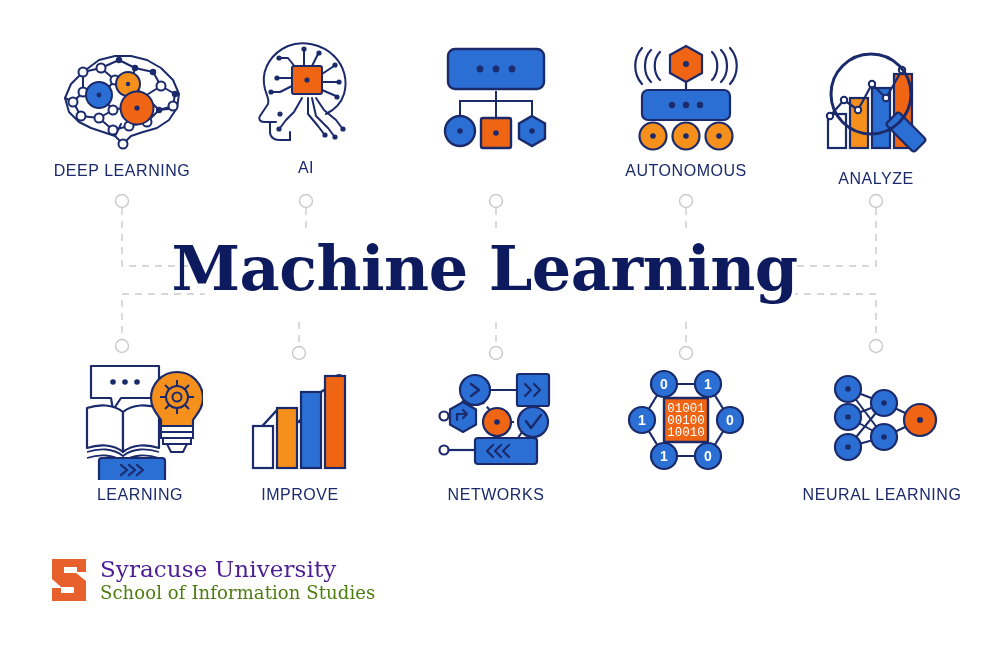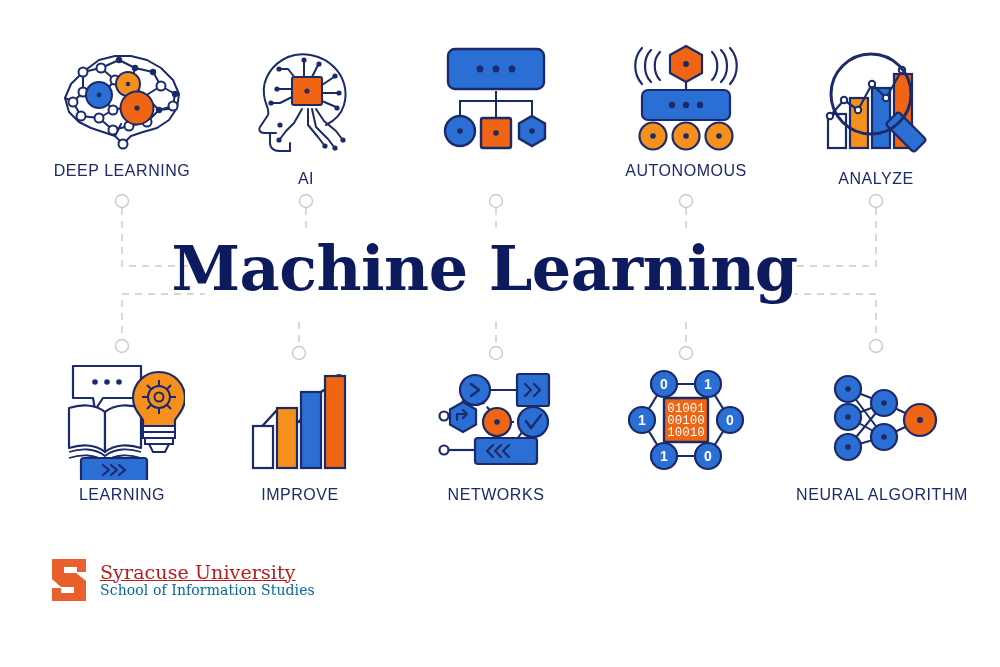--- a/index.html
+++ b/index.html
@@ -77,30 +77,29 @@
     margin-right: 10px;
     flex: none;
   }
   #logo .logo-text {
     display: flex;
     flex-direction: column;
     justify-content: center;
   }
   #logo .logo-line1 {
     font-family: "DejaVu Serif", "Liberation Serif", serif;
-    font-size: 19px;
-    color: #b91c1c;
+    font-size: 23px;
+    color: #4c1d95;
     line-height: 1.12;
     letter-spacing: 0.1px;
-    text-decoration: underline;
   }
   #logo .logo-line2 {
     font-family: "DejaVu Serif", "Liberation Serif", serif;
-    font-size: 14px;
-    color: #0369a1;
+    font-size: 18px;
+    color: #4d7c0f;
     line-height: 1.12;
     letter-spacing: 0.1px;
   }
 </style>
 </head>
 <body>
 
 <div id="canvas">
 
   <svg class="connector-layer" viewBox="0 0 1000 667" xmlns="http://www.w3.org/2000/svg">
@@ -188,21 +187,21 @@
         <circle cx="71" cy="44" r="2.2" fill="#1b2a6b"></circle>
         <circle cx="42" cy="55" r="13" fill="#2b6fd4" stroke="#1b2a6b" stroke-width="2"></circle>
         <circle cx="42" cy="55" r="2.4" fill="#1b2a6b"></circle>
         <circle cx="80" cy="68" r="16.5" fill="#ef6513" stroke="#1b2a6b" stroke-width="2"></circle>
         <circle cx="80" cy="68" r="2.6" fill="#1b2a6b"></circle>
       </svg>
     </div>
     <div class="cell-label">DEEP LEARNING</div>
   </div>
 
-  <div class="cell" style="left:216px; top:44px;">
+  <div class="cell" style="left:216px; top:33px;">
     <div class="icon-box">
       <svg width="120" height="115" viewBox="0 0 120 115">
         <g fill="none" stroke="#1b2a6b" stroke-width="2" stroke-linejoin="round" stroke-linecap="round">
 
           <path d="M88 20 C76 8 56 4 42 10 C26 17 16 32 18 48
                    C19 58 24 62 22 68 L14 80 C12 83 14 86 18 86 L24 86
                    L24 96 C24 101 28 104 33 104 L44 104"></path>
           <path d="M24 86 L30 86"></path>
 
           <path d="M44 104 L44 96"></path>
@@ -328,21 +327,21 @@
 
         <rect x="83" y="64" width="18" height="40" rx="3" transform="rotate(-45 92 84)" fill="#2b6fd4" stroke="#1b2a6b" stroke-width="2.2"></rect>
 
         <circle cx="57" cy="46" r="40" fill="none" stroke="#1b2a6b" stroke-width="3"></circle>
         <circle cx="57" cy="46" r="35" fill="none" stroke="#ffffff" stroke-width="3" opacity="0"></circle>
       </svg>
     </div>
     <div class="cell-label">ANALYZE</div>
   </div>
 
-  <div class="cell" style="left:32px; top:360px;">
+  <div class="cell" style="left:50px; top:360px;">
     <div class="icon-box">
       <svg width="126" height="120" viewBox="0 0 126 120">
 
         <path d="M14 6 L82 6 L82 38 L44 38 L36 50 L34 38 L14 38 Z" fill="#ffffff" stroke="#1b2a6b" stroke-width="2.2" stroke-linejoin="round"></path>
         <g fill="#1b2a6b">
           <circle cx="36" cy="22" r="2.8"></circle>
           <circle cx="48" cy="22" r="2.8"></circle>
           <circle cx="60" cy="22" r="2.8"></circle>
         </g>
 
@@ -510,21 +509,21 @@
           <circle cx="26" cy="24" r="2.8"></circle>
           <circle cx="26" cy="52" r="2.8"></circle>
           <circle cx="26" cy="82" r="2.8"></circle>
           <circle cx="62" cy="38" r="2.8"></circle>
           <circle cx="62" cy="72" r="2.8"></circle>
         </g>
         <circle cx="98" cy="55" r="16" fill="#ef6513" stroke="#1b2a6b" stroke-width="2.2"></circle>
         <circle cx="98" cy="55" r="3" fill="#1b2a6b"></circle>
       </svg>
     </div>
-    <div class="cell-label">NEURAL ALGORITHM</div>
+    <div class="cell-label">NEURAL LEARNING</div>
   </div>
 
   <div id="logo">
     <svg class="logo-mark" viewBox="0 0 42 50">
       <path d="M38 4 L38 17 L29 17 L29 12 L16 12 L16 18 L28 18 L38 26 L38 46 L4 46
                L4 33 L13 33 L13 38 L26 38 L26 32 L13 32 L4 24 L4 4 Z" fill="#e8602c"></path>
     </svg>
     <div class="logo-text">
       <div class="logo-line1">Syracuse University</div>
       <div class="logo-line2">School of Information Studies</div>

